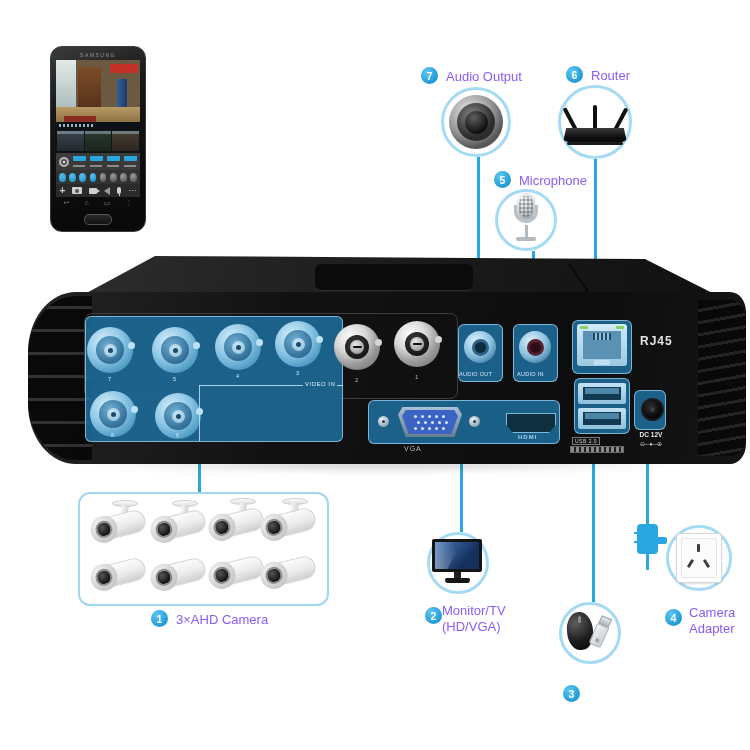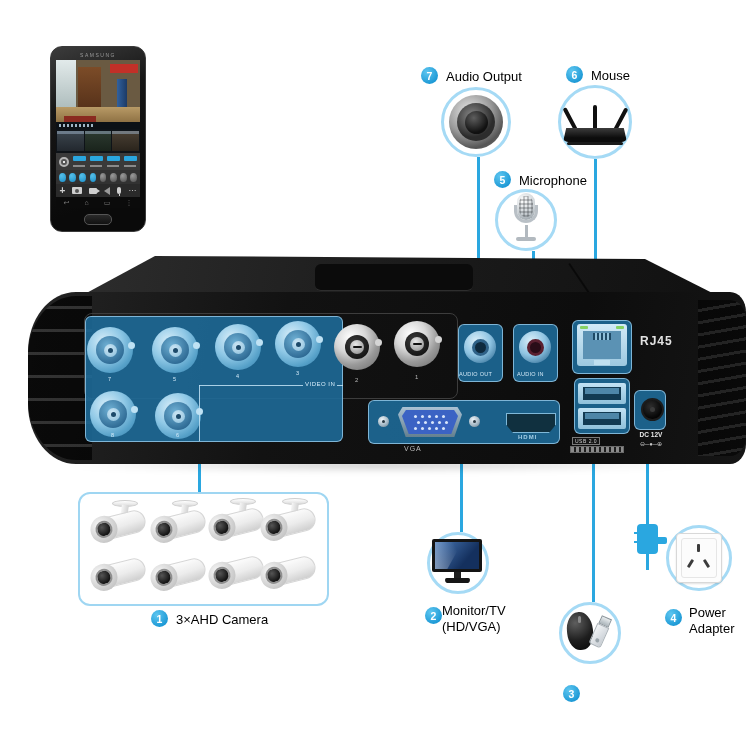--- a/index.html
+++ b/index.html
@@ -2,21 +2,21 @@
 <html><head>
 <meta charset="utf-8">
 <style>
   html,body{margin:0;padding:0;background:#fff;}
   .stage{position:relative;width:750px;height:750px;background:#ffffff;overflow:hidden;
          font-family:"Liberation Sans",sans-serif;}
   .vline{position:absolute;width:3px;background:#2aa7e0;}
   .badge{position:absolute;width:17px;height:17px;border-radius:50%;
          background:radial-gradient(circle at 35% 30%,#5ec6f0,#1b98d5 75%);
          color:#fff;font-size:10.5px;font-weight:bold;display:flex;align-items:center;justify-content:center;}
-  .clabel{position:absolute;color:#000000;font-size:13px;line-height:16px;}
+  .clabel{position:absolute;color:#8b5cf6;font-size:13px;line-height:16px;}
   .icon-circle{position:absolute;border-radius:50%;background:#fff;border:3px solid #a5daf5;
                display:flex;align-items:center;justify-content:center;box-sizing:border-box;}
 
   
   .phone{position:absolute;left:50px;top:46px;width:96px;height:186px;border-radius:12px;
          background:linear-gradient(160deg,#3c3c3c,#161616 30%,#0a0a0a 80%);border:1px solid #3a3a3a;box-sizing:border-box;}
   .phone-brand{position:absolute;left:0;top:5px;width:100%;text-align:center;font-size:5px;
                color:#9a9a9a;letter-spacing:1.5px;}
   .phone-screen{position:absolute;left:5px;top:13px;width:84px;height:148px;background:#0e1318;overflow:hidden;}
   .pv{position:absolute;left:0;top:0;width:100%;height:62px;background:#6a5a42;overflow:hidden;}
@@ -457,21 +457,21 @@
     <div class="spk-o">
         <div class="spk-m">
           <div class="spk-i"></div>
         </div>
       </div>
   </div>
 
   <div class="badge" style="left:566px;top:66px;">
       <span>6</span>
     </div>
-  <div class="clabel" style="left:591px;top:68px;">Mouse</div>
+  <div class="clabel" style="left:591px;top:68px;">Router</div>
   <div class="icon-circle" style="left:558px;top:85px;width:74px;height:74px;">
     <div class="router">
       <div class="antenna" style="left:12px;transform:rotate(-28deg);"></div>
       <div class="antenna" style="left:30px;"></div>
       <div class="antenna" style="right:12px;transform:rotate(28deg);"></div>
       <div class="router-base"></div>
       <div class="router-foot"></div>
     </div>
   </div>
 
@@ -600,17 +600,17 @@
         <div class="sock-in"></div>
       <div class="hole-v"></div>
         <div class="hole-l"></div>
         <div class="hole-r"></div>
     </div>
   </div>
   <div class="badge" style="left:665px;top:609px;">
       <span>4</span>
     </div>
   <div class="clabel" style="left:689px;top:605px;">
-    <div>Power</div>
+    <div>Camera</div>
     <div>Adapter</div>
   </div>
 
 </div>
 
 </body></html>

